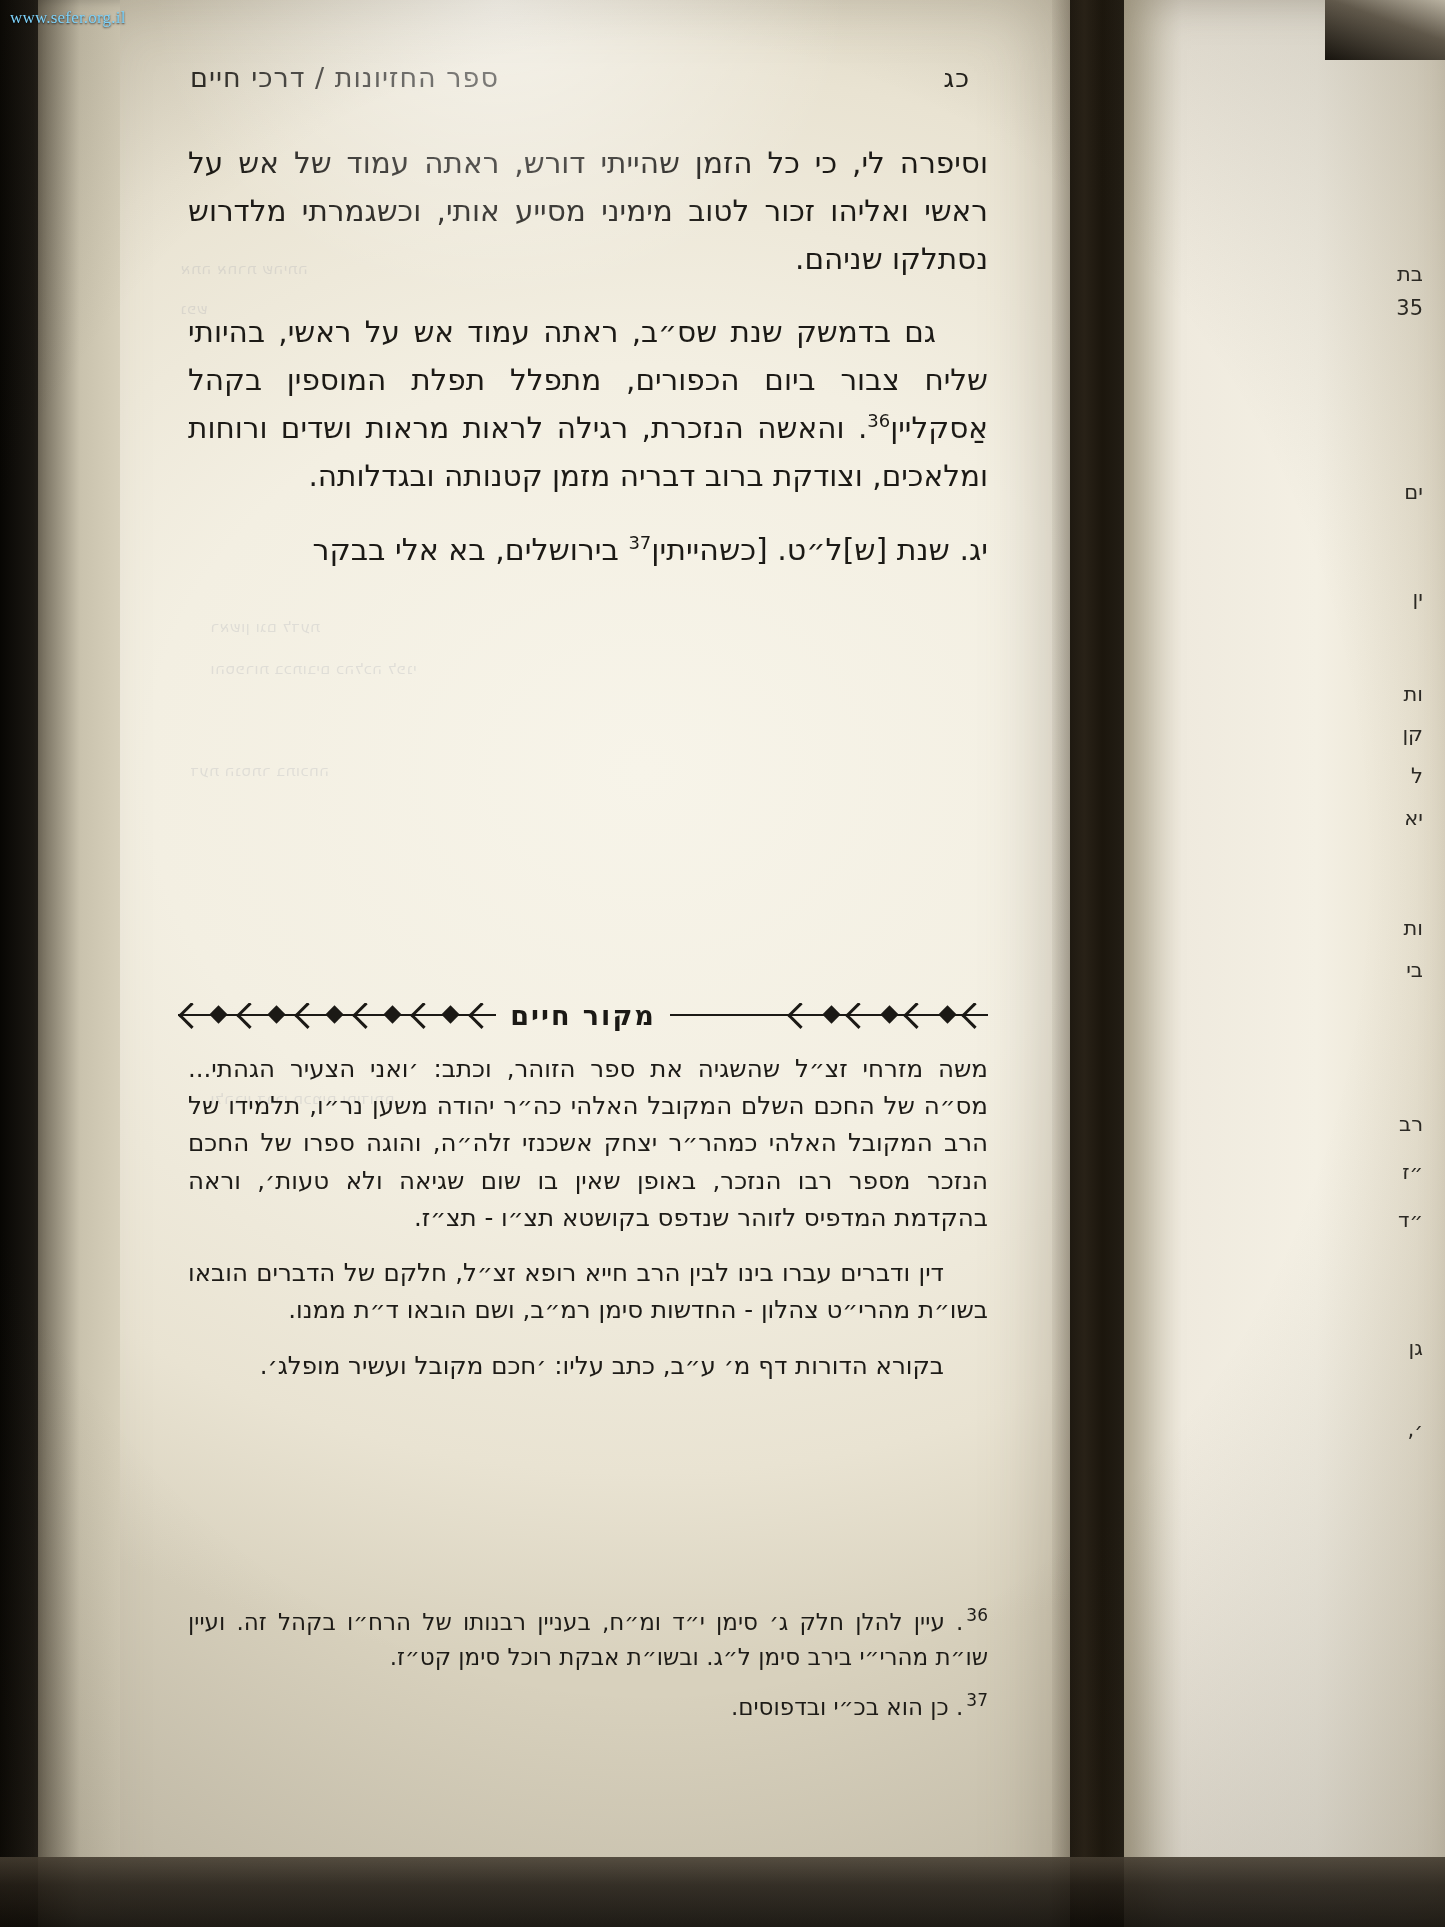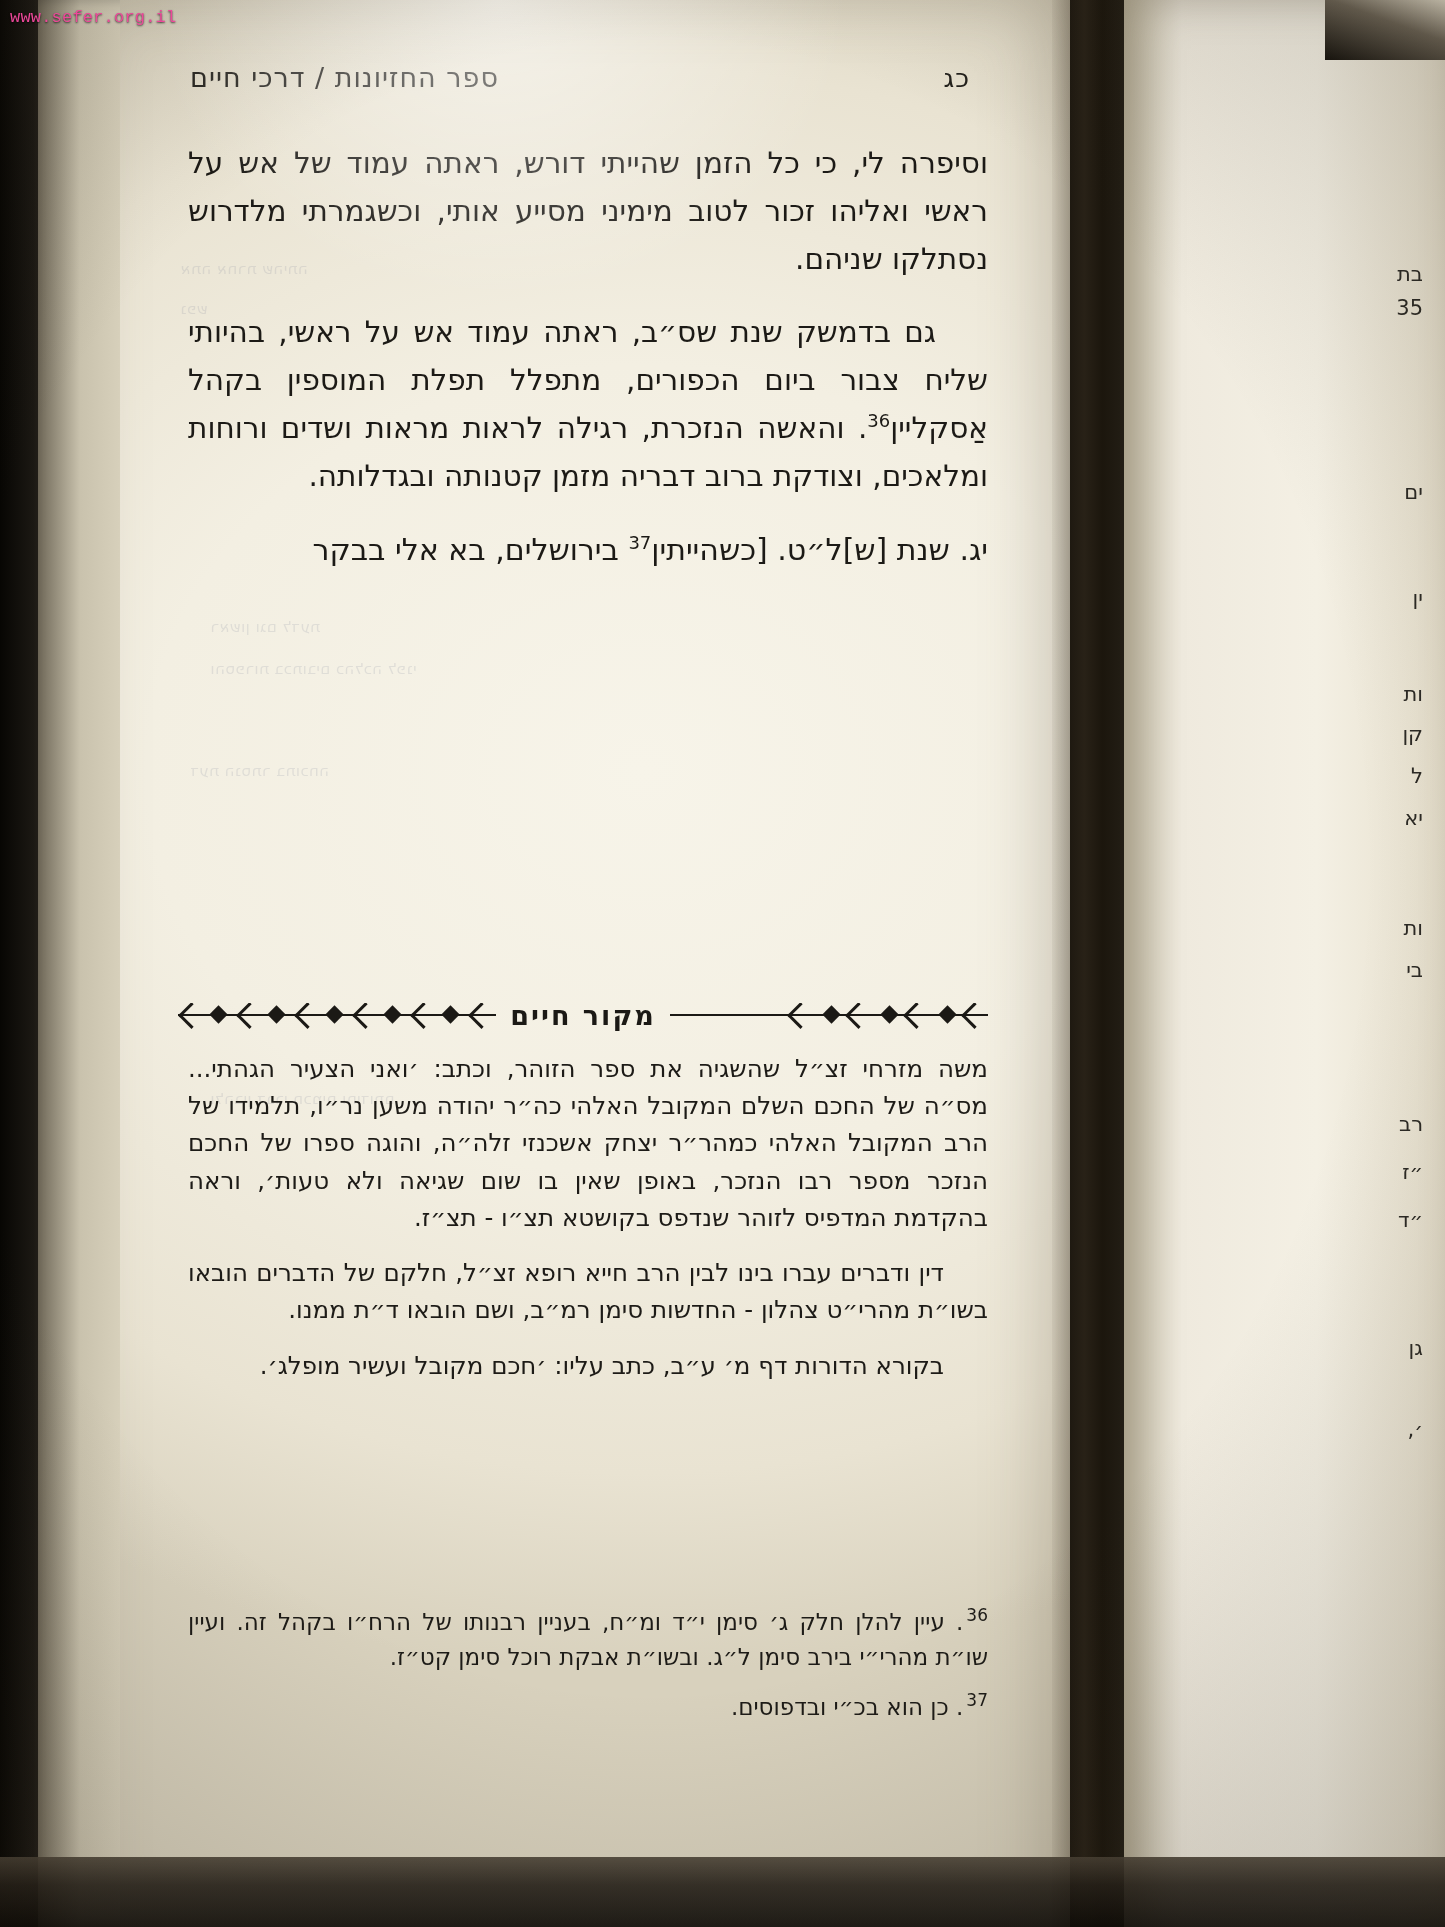--- a/index.html
+++ b/index.html
@@ -98,23 +98,23 @@
     color: #2c2a25;
     font-size: 21px;
     white-space: nowrap;
     font-family: "DejaVu Sans", sans-serif;
   }
 
   
   .watermark {
     position: absolute;
     left: 10px; top: 8px;
-    color: #ec4899;
+    color: #7dd3fc;
     font-size: 17px;
-    font-family: Liberation Mono, monospace;
+    font-family: Liberation Serif, serif;
     text-shadow: 0 1px 2px rgba(0,0,0,.75);
     letter-spacing: .2px;
     z-index: 40;
   }
 
   
   .content {
     position: absolute;
     left: 150px;
     top: 0;

